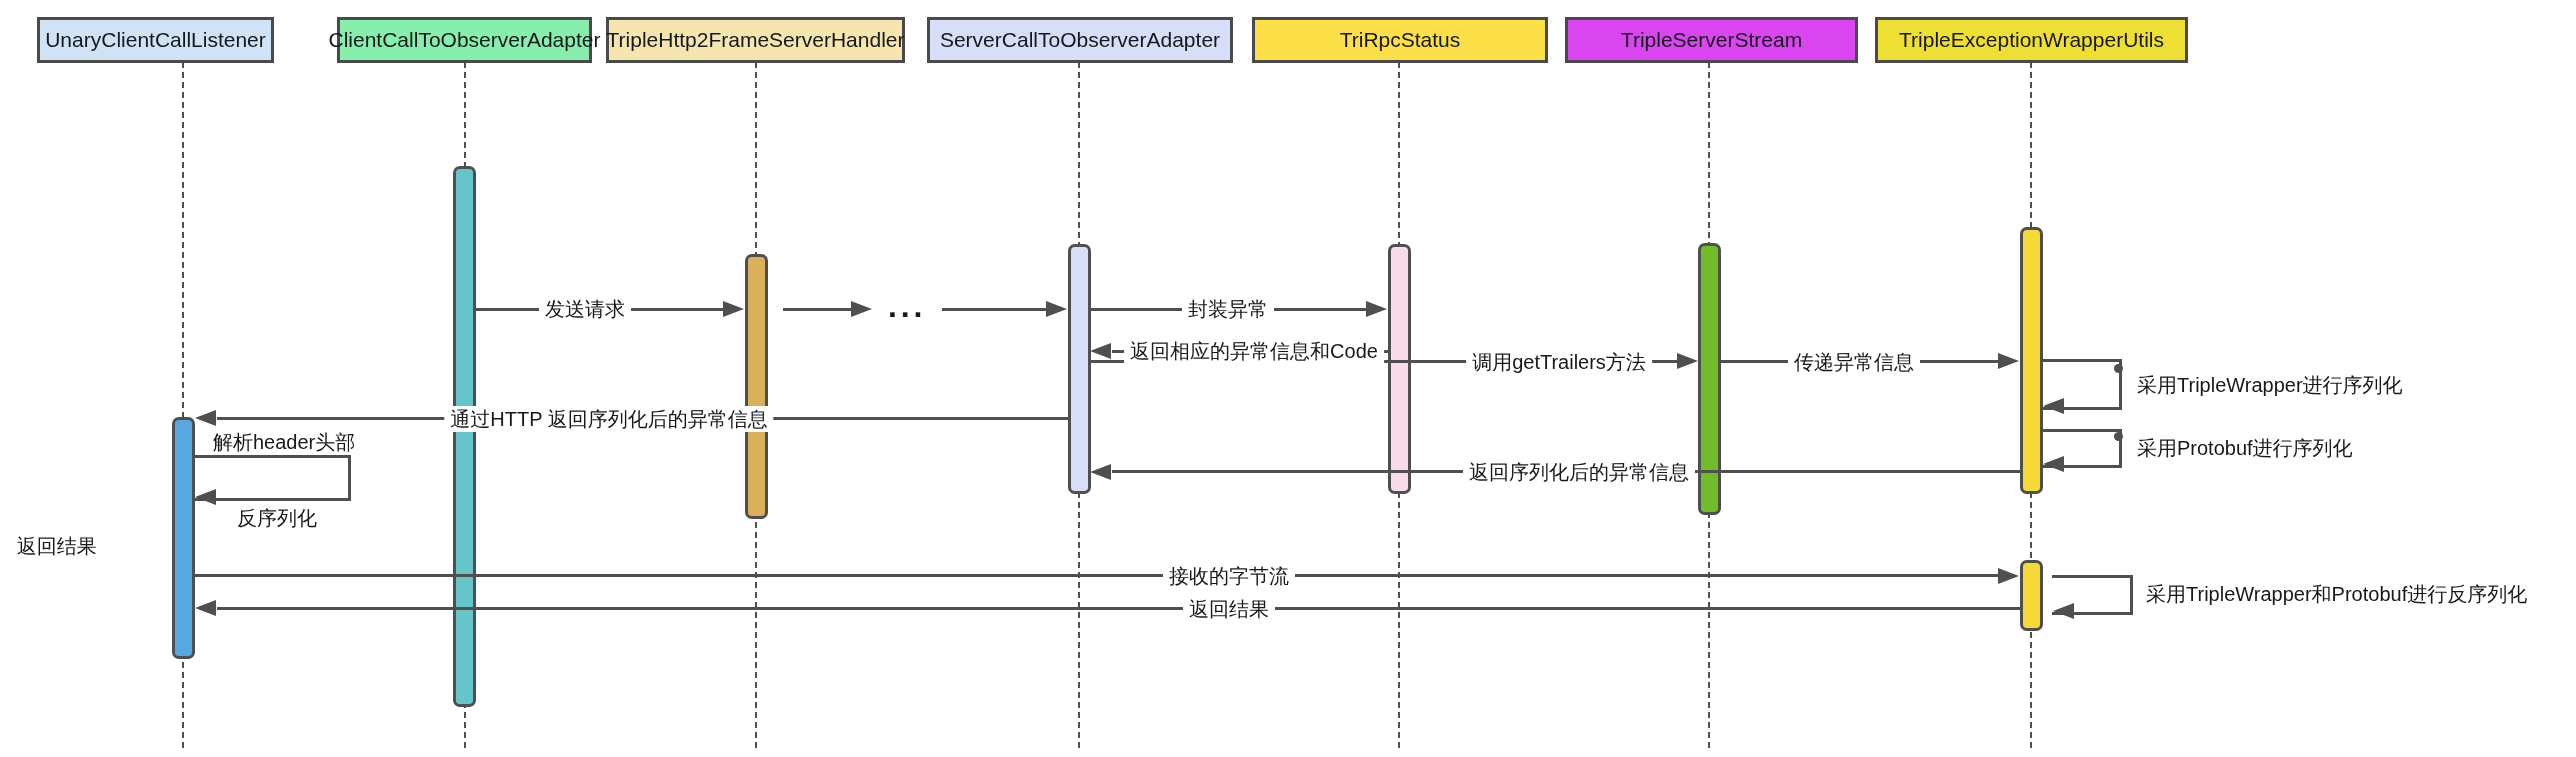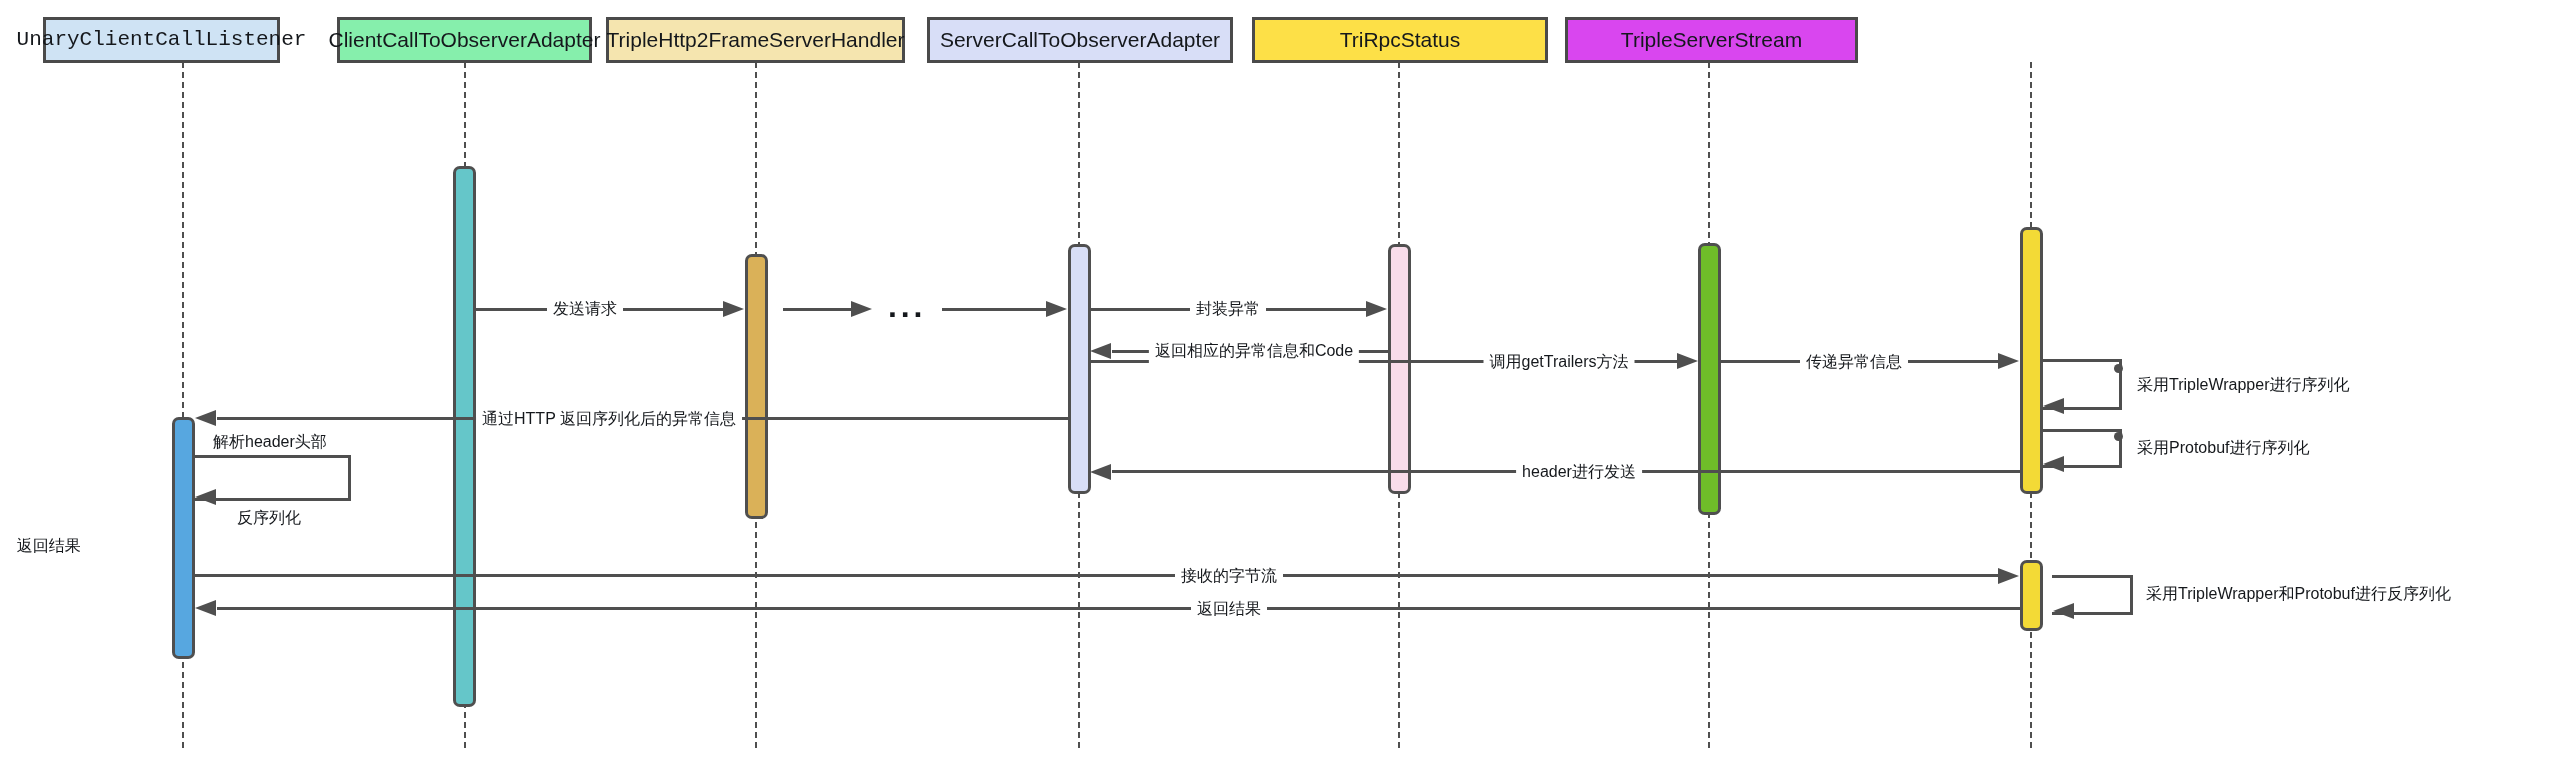--- a/index.html
+++ b/index.html
@@ -11,43 +11,44 @@
          display:flex;align-items:center;justify-content:center;font-size:21px;white-space:nowrap;
          background:#eee;z-index:3;}
   .bar{position:absolute;width:23px;border:3px solid #4f4f4f;border-radius:6.8px;box-sizing:border-box;z-index:2;}
   .msg-line{position:absolute;height:3px;background:#4f4f4f;z-index:4;}
   .head-r{position:absolute;width:0;height:0;border-top:8.4px solid transparent;border-bottom:8.4px solid transparent;
           border-left:21px solid #4f4f4f;z-index:4;}
   .head-l{position:absolute;width:0;height:0;border-top:8.4px solid transparent;border-bottom:8.4px solid transparent;
           border-right:21px solid #4f4f4f;z-index:4;}
   .loop{position:absolute;border:3px solid #4f4f4f;border-left:none;box-sizing:border-box;z-index:4;}
   .dot{position:absolute;width:9px;height:9px;border-radius:50%;background:#4f4f4f;z-index:5;}
-  .msg-label{position:absolute;height:26px;line-height:26px;font-size:16px;white-space:nowrap;z-index:5;}
+  .msg-label{position:absolute;height:26px;line-height:26px;font-size:20px;white-space:nowrap;z-index:5;}
   .on-line{background:#ffffff;padding:0 6px;transform:translateX(-50%);}
   .ellipsis{position:absolute;font-size:32px;font-weight:700;letter-spacing:3.8px;line-height:32px;z-index:5;}
 </style>
 </head>
 <body>
 
 <div class="stage">
 
   <div class="lifeline" style="left:182px"></div>
   <div class="lifeline" style="left:464px"></div>
   <div class="lifeline" style="left:755px"></div>
   <div class="lifeline" style="left:1078px"></div>
   <div class="lifeline" style="left:1398px"></div>
   <div class="lifeline" style="left:1708px"></div>
   <div class="lifeline" style="left:2030px"></div>
 
-  <div class="actor" style="left: 43px; width: 237px; background-color: rgb(207, 227, 244); font-family: Liberation Mono, monospace;">UnaryClientCallListener</div>
+  <div class="actor" style="left: 37px; width: 237px; background-color: rgb(207, 227, 244);">UnaryClientCallListener</div>
   <div class="actor" style="left: 337px; width: 255px; background-color: #86efac;">ClientCallToObserverAdapter</div>
   <div class="actor" style="left: 606px; width: 299px; background-color: rgb(245, 229, 175);">TripleHttp2FrameServerHandler</div>
   <div class="actor" style="left: 927px; width: 306px; background-color: rgb(216, 222, 247);">ServerCallToObserverAdapter</div>
   <div class="actor" style="left: 1252px; width: 296px; background-color: #fde047;">TriRpcStatus</div>
   <div class="actor" style="left: 1565px; width: 293px; background-color: #d946ef;">TripleServerStream</div>
+  <div class="actor" style="left: 1875px; width: 313px; background-color: rgb(239, 223, 51);">TripleExceptionWrapperUtils</div>
 
   <div class="bar" style="left: 172px; top: 417px; height: 242px; background-color: rgb(87, 167, 224);"></div>
   <div class="bar" style="left: 453px; top: 166px; height: 541px; background-color: rgb(101, 198, 201);"></div>
   <div class="bar" style="left: 745px; top: 254px; height: 265px; background-color: rgb(218, 177, 88);"></div>
   <div class="bar" style="left: 1068px; top: 244px; height: 250px; background-color: rgb(216, 222, 246);"></div>
   <div class="bar" style="left: 1388px; top: 244px; height: 250px; background-color: rgb(248, 220, 234);"></div>
   <div class="bar" style="left: 1698px; top: 243px; height: 272px; background-color: rgb(111, 189, 41);"></div>
   <div class="bar" style="left: 2020px; top: 227px; height: 267px; background-color: rgb(243, 218, 54);"></div>
   <div class="bar" style="left: 2020px; top: 560px; height: 71px; background-color: rgb(243, 218, 54);"></div>
 
@@ -91,21 +92,21 @@
   <div class="head-l" style="left:2043px;top:456px"></div>
   <span class="msg-label" style="left:2137px;top:435px">采用Protobuf进行序列化</span>
 
   <span class="msg-label" style="left:213px;top:429px">解析header头部</span>
   <div class="loop" style="left:195px;top:455px;width:156px;height:46px"></div>
   <div class="head-l" style="left:195px;top:489px"></div>
   <span class="msg-label" style="left:237px;top:505px">反序列化</span>
 
   <div class="head-l" style="left:1090px;top:464px"></div>
   <div class="msg-line" style="left:1112px;top:470px;width:908px"></div>
-  <span class="msg-label on-line" style="left:1579px;top:459px">header进行发送</span>
+  <span class="msg-label on-line" style="left:1579px;top:459px">返回序列化后的异常信息</span>
 
   <span class="msg-label" style="left:16.7px;top:533px">返回结果</span>
 
   <div class="msg-line" style="left:195px;top:574px;width:1803px"></div>
   <div class="head-r" style="left:1998px;top:568px"></div>
   <span class="msg-label on-line" style="left:1229px;top:563px">接收的字节流</span>
 
   <div class="loop" style="left:2052px;top:575px;width:81px;height:40px"></div>
   <div class="head-l" style="left:2053px;top:603px"></div>
   <span class="msg-label" style="left:2146px;top:581px">采用TripleWrapper和Protobuf进行反序列化</span>

